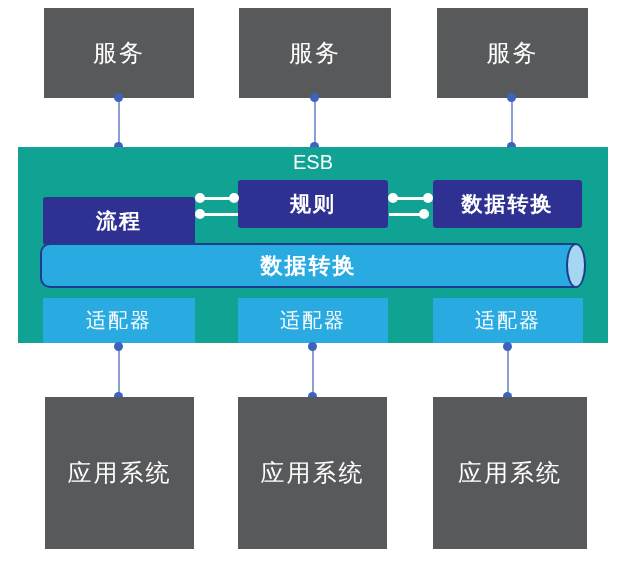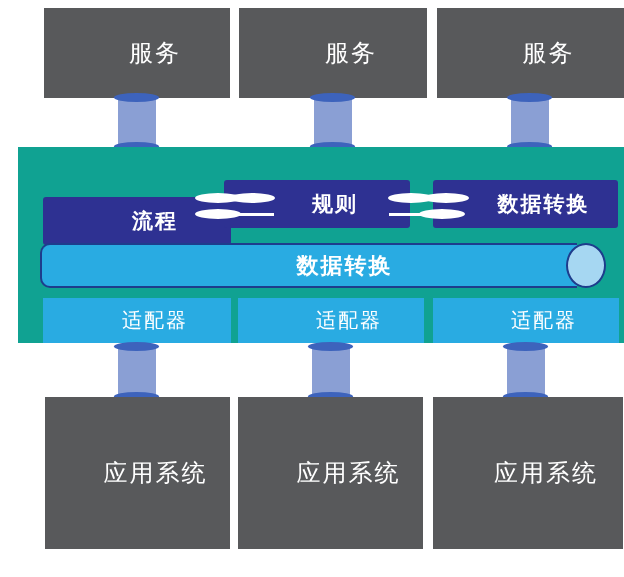--- a/index.html
+++ b/index.html
@@ -4,21 +4,21 @@
 <style>
   html, body { margin: 0; padding: 0; background: #ffffff; }
   #canvas {
     position: relative;
     width: 624px;
     height: 577px;
     background: #ffffff;
     font-family: "Liberation Sans", "DejaVu Sans", sans-serif;
     overflow: hidden;
   }
-  .abs { position: absolute; padding-left: 36px; }
+  .abs { position: absolute; }
   .flexc { display: flex; align-items: center; justify-content: center; }
 
   
   .gray-box {
     background: #58595B;
     color: #ffffff;
     font-size: 24px;
     letter-spacing: 2px;
   }
 
@@ -103,25 +103,26 @@
 
   <div class="abs vline" style="left:314px; top:98px; height:49px;"></div>
   <div class="abs dot-blue" style="left:310px; top:93px;"></div>
   <div class="abs dot-blue" style="left:310px; top:142px;"></div>
 
   <div class="abs vline" style="left:511px; top:98px; height:49px;"></div>
   <div class="abs dot-blue" style="left:507px; top:93px;"></div>
   <div class="abs dot-blue" style="left:507px; top:142px;"></div>
 
   <div class="abs esb"></div>
+  <div class="abs esb-title">ESB</div>
 
   <div class="abs flexc comp-box" style="left:43px; width:152px;margin-top:17px;">
     <span>流程</span>
   </div>
-  <div class="abs flexc comp-box" style="left:224px; width:150px;">
+  <div class="abs flexc comp-box" style="left:238px; width:150px;">
     <span>规则</span>
   </div>
   <div class="abs flexc comp-box" style="left:433px; width:149px;text-align:right;">
     <span>数据转换</span>
   </div>
 
   <div class="abs hline" style="left:197px; top:197px; width:40px;"></div>
   <div class="abs dot-white" style="left:195px; top:193px;"></div>
   <div class="abs dot-white" style="left:229px; top:193px;"></div>
   <div class="abs hline" style="left:197px; top:213px; width:41px;"></div>

